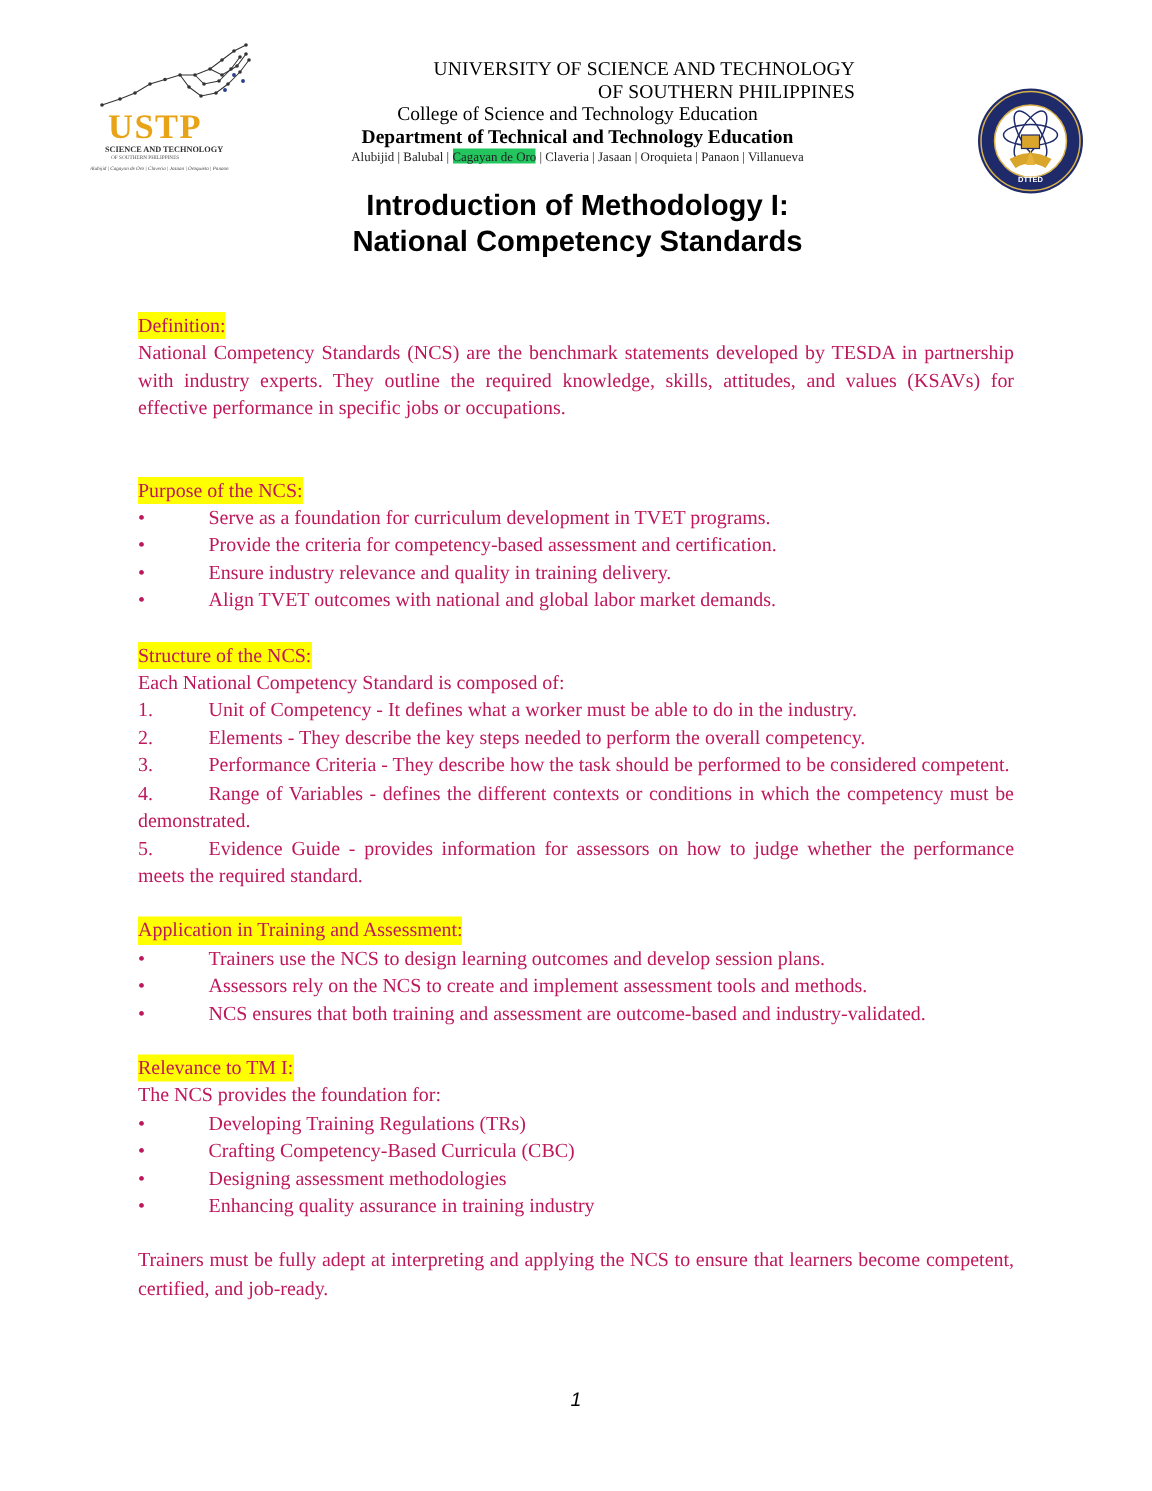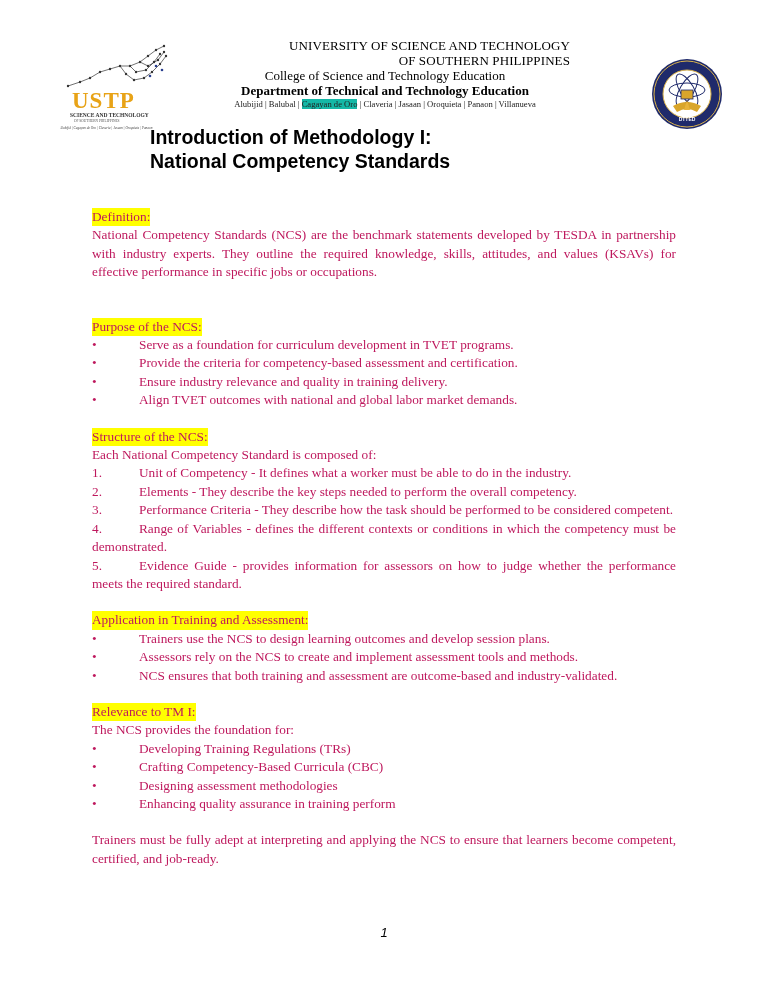--- a/index.html
+++ b/index.html
@@ -1,30 +1,30 @@
 <!DOCTYPE html>
 <html><head>
 <meta charset="utf-8">
 <style>
   html, body { margin: 0; padding: 0; background: #ffffff; }
   body { width: 768px; height: 994px; position: relative; overflow: hidden; color: #000; }
   .page { position: absolute; left: 0; top: 0; width: 768px; height: 994px; }
 
   
-  .logo-left { position: absolute; left: 60px; top: 44px; width: 130px; height: 88px; }
+  .logo-left { position: absolute; left: 60px; top: 28px; width: 130px; height: 88px; }
   .logo-right { position: absolute; left: 651px; top: 58px; width: 72px; height: 72px; }
   .header-text { position: absolute; left: 200px; top: 38px; width: 370px; text-align: center;
     font-family: "Liberation Serif", serif; color: #000; }
   .h-uni { font-size: 13px; line-height: 15px; letter-spacing: 0.1px; text-align: right; }
   .h-college { font-size: 13px; line-height: 15px; }
   .h-dept { font-size: 13px; font-weight: bold; line-height: 15px; }
   .h-campus { font-size: 8.6px; line-height: 12px; color: #222; }
-  .hl { background: #14b8a6; }
+  .hl { background: #22c55e; }
 
-  .doc-title { position: absolute; left: 150px; top: 125px; width: 470px; text-align: left;
+  .doc-title { position: absolute; left: 150px; top: 125px; width: 470px; text-align: center;
     font-family: "Liberation Sans", sans-serif; font-weight: bold; font-size: 19.5px; line-height: 24px; }
 
   
   .content { position: absolute; left: 92px; top: 208px; width: 584px;
     font-family: Liberation Serif, serif; font-size: 13.3px; line-height: 18.4px; color: #be185d; }
   .section-head { display: inline-block; background: #ffff00; }
   .para { margin: 0; text-align: justify; }
   .gap-lg { height: 36px; }
   .gap-md { height: 18px; }
   .li { position: relative; padding-left: 47px; text-align: justify; }
@@ -154,21 +154,21 @@
     </div>
 
     <div class="gap-md"></div>
 
     <div>
       <span class="section-head">Relevance to TM I:</span>
       <p class="para">The NCS provides the foundation for:</p>
       <div class="li"><span class="marker">•</span><span>Developing Training Regulations (TRs)</span></div>
       <div class="li"><span class="marker">•</span><span>Crafting Competency-Based Curricula (CBC)</span></div>
       <div class="li"><span class="marker">•</span><span>Designing assessment methodologies</span></div>
-      <div class="li"><span class="marker">•</span><span>Enhancing quality assurance in training perform</span></div>
+      <div class="li"><span class="marker">•</span><span>Enhancing quality assurance in training industry</span></div>
     </div>
 
     <div class="gap-md"></div>
 
     <p class="para">Trainers must be fully adept at interpreting and applying the NCS to ensure that learners become competent, certified, and job-ready.</p>
   </div>
 
   <div class="page-num">1</div>
 </div>
 

